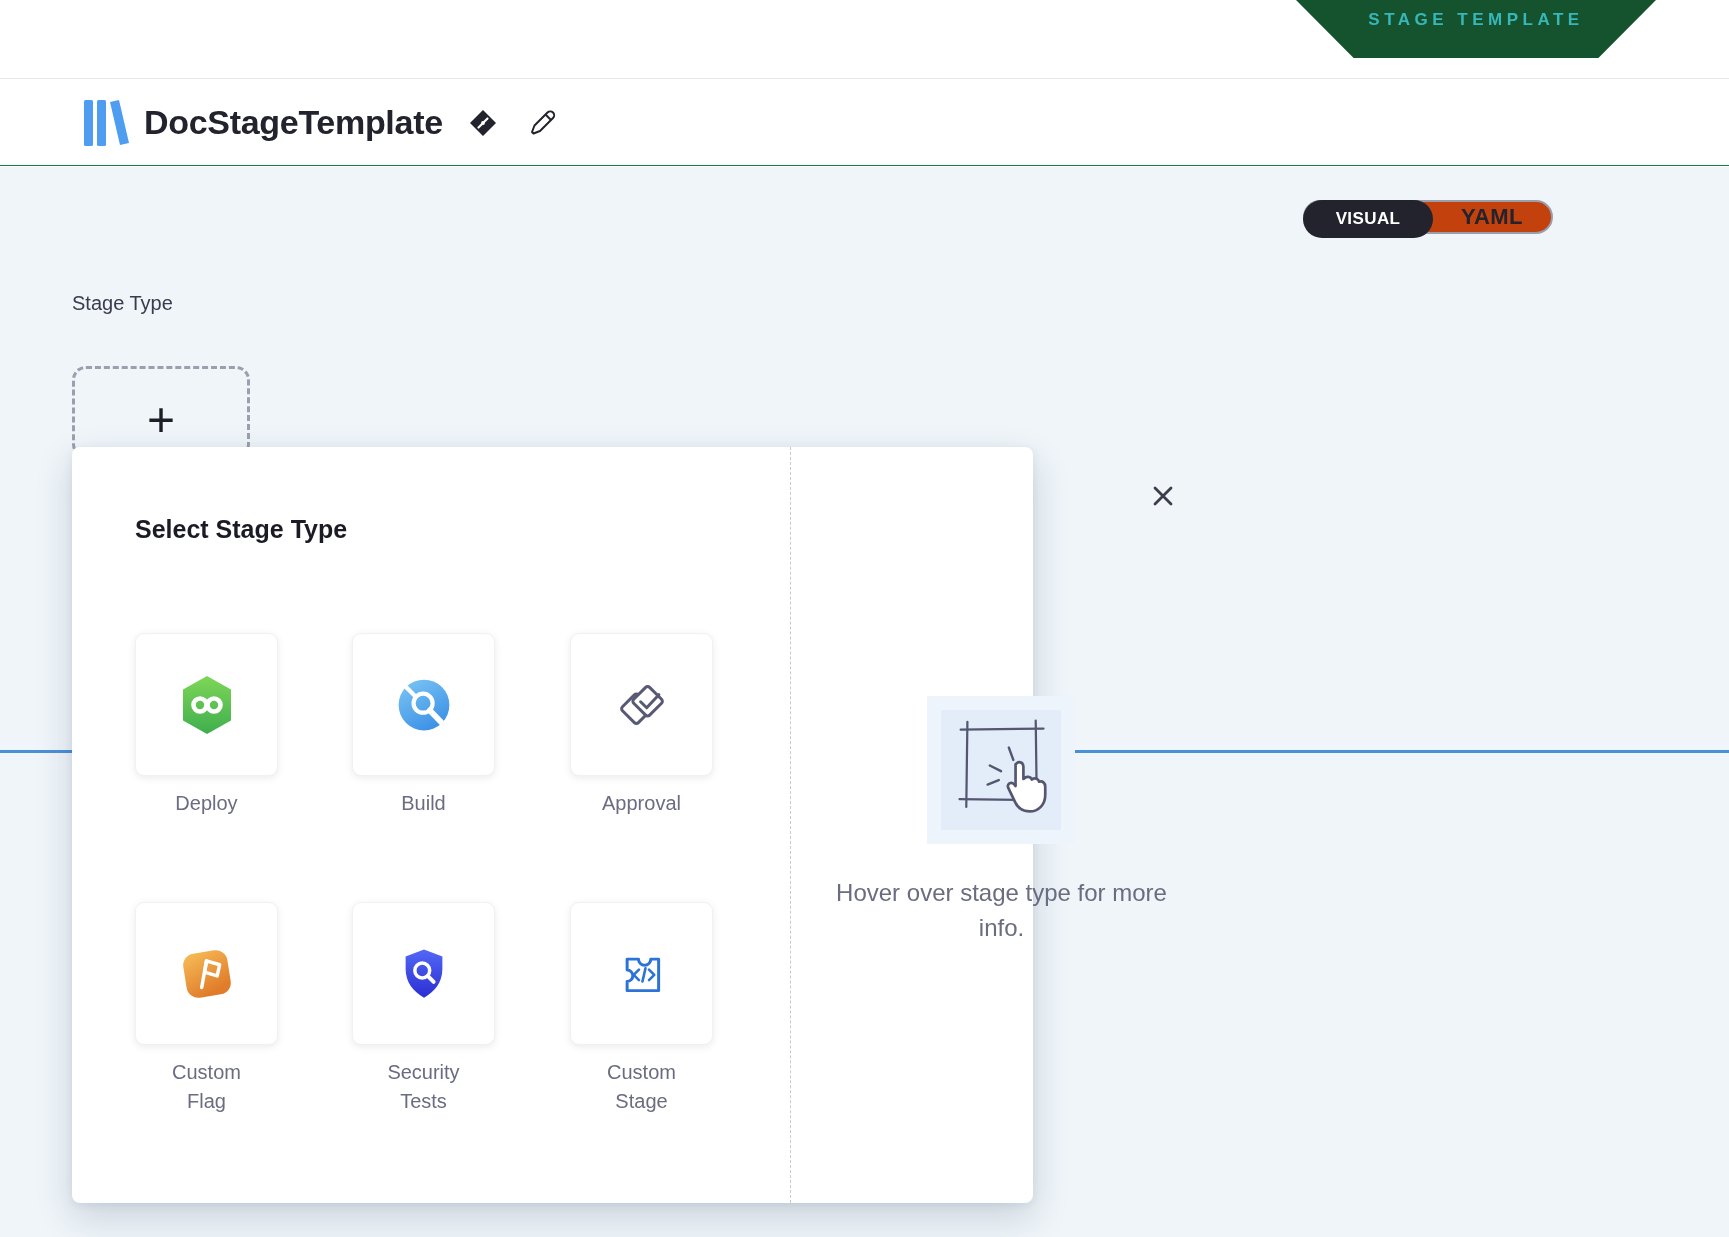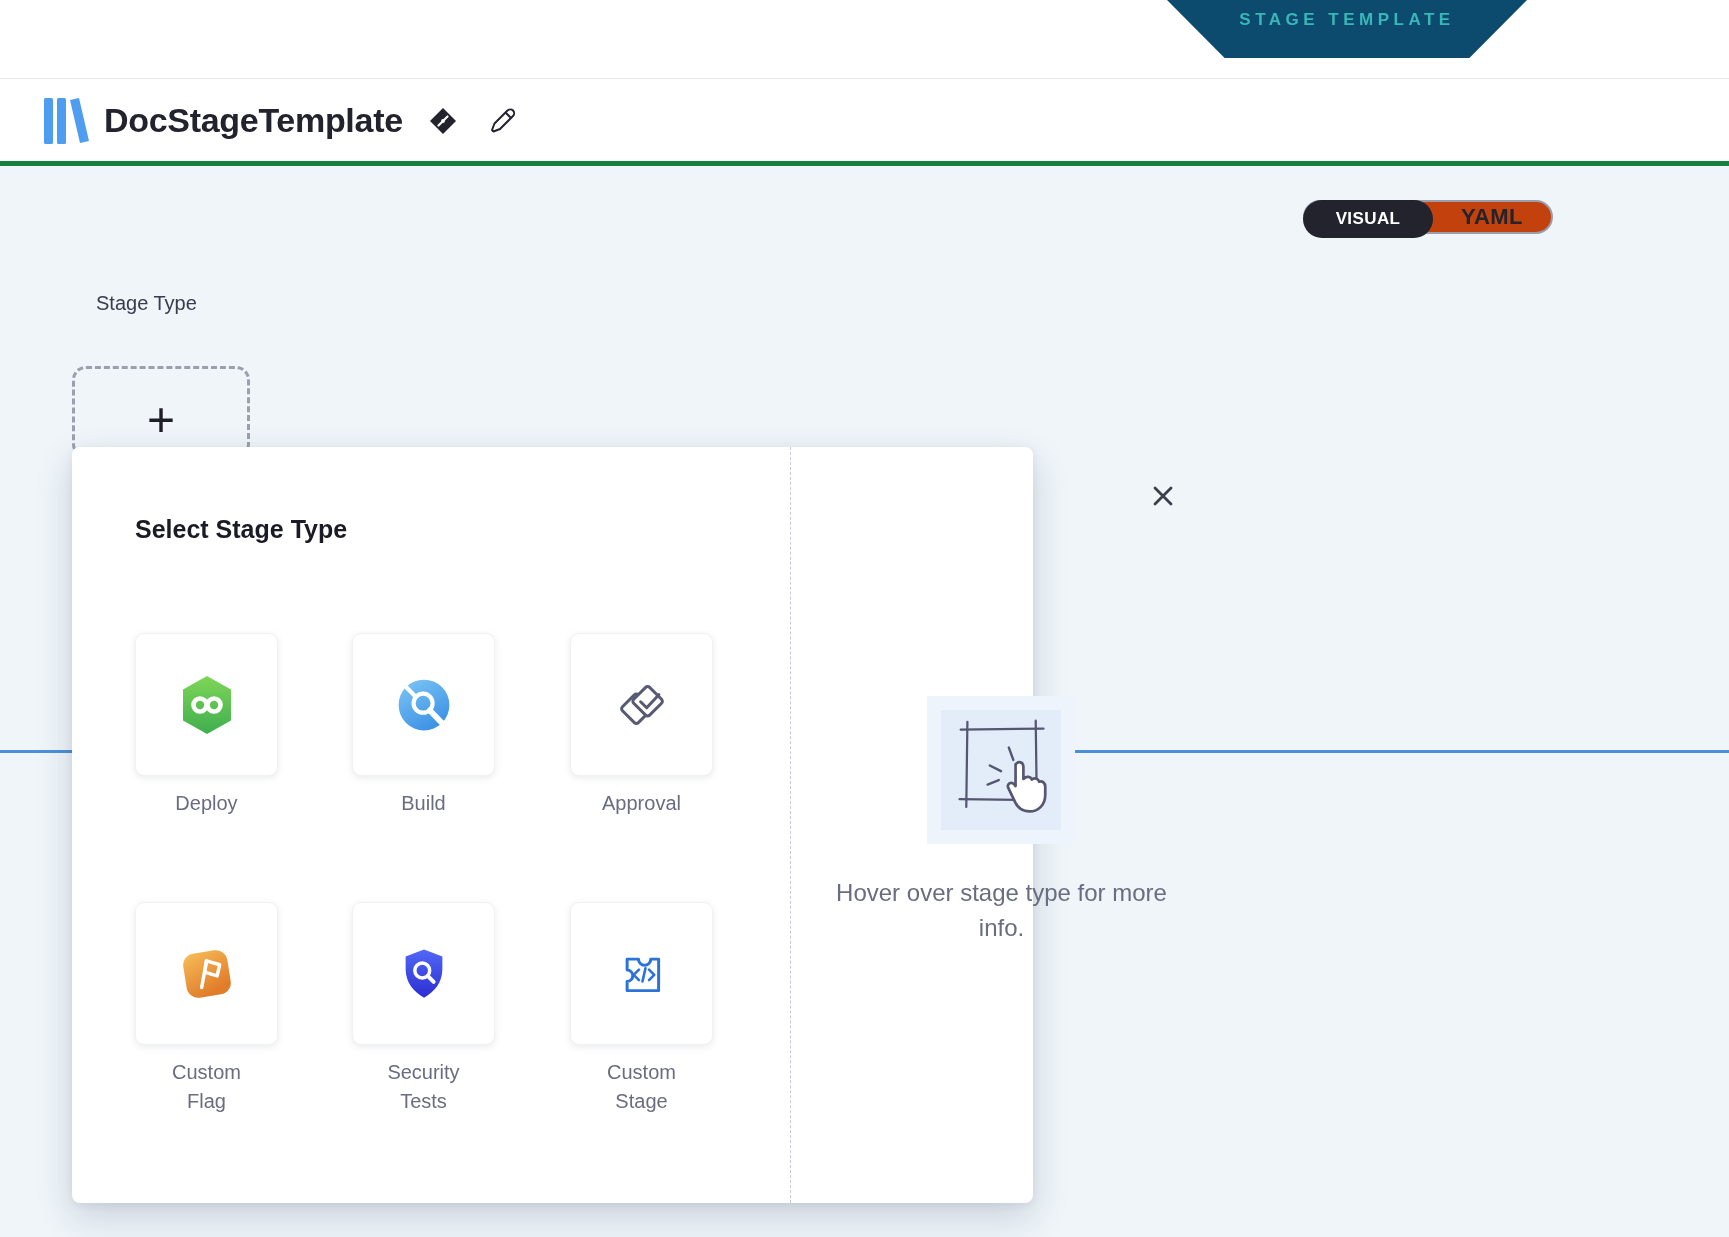--- a/index.html
+++ b/index.html
@@ -8,45 +8,45 @@
   #app { position:relative; width:1729px; height:1237px; }
 
   
   .row1 { position:absolute; left:0; top:0; width:100%; height:79px; background:#fff;
           border-bottom:1px solid #e7e8ee; z-index:3; }
   .breadcrumb { position:absolute; left:44px; top:0; height:79px; display:flex; align-items:center; gap:10px; }
   .crumb-link { color:#2e7de0; font-size:20px; cursor:pointer; }
   .crumb-chevron { display:flex; align-items:center; }
 
   
-  .ribbon { position:absolute; left:1167px; top:0; width:360px; height:58px; background:#0c4a6e;
+  .ribbon { position:absolute; left:1296px; top:0; width:360px; height:58px; background:#14532d;
             clip-path:polygon(0 0, 100% 0, 84% 100%, 16% 100%);
             display:flex; align-items:flex-start; justify-content:center;text-align:right; }
   .ribbon-text { margin-top:10px; color:#38b7ba; font-size:17px; font-weight:700; letter-spacing:4.5px; }
 
   
   .row2 { position:absolute; left:0; top:80px; width:100%; height:86px; background:#fff;
-          border-bottom:5px solid #15803d; z-index:3; display:flex; align-items:center; }
+          border-bottom:1px solid #15803d; z-index:3; display:flex; align-items:center;padding-left:40px; }
   .lib-icon { margin-left:44px; display:flex; }
   .page-title { margin-left:14px; font-size:34px; font-weight:700; color:#23232e; letter-spacing:-0.3px; }
   .tag-icon { margin-left:24px; display:flex; }
   .edit-btn { margin-left:26px; display:flex; cursor:pointer; background:none; border:none; }
 
   .toggle { position:absolute; left:1303px; top:120px; width:250px; height:34px; background:#c2410c;
             border:2px solid #9b9cac; border-radius:18px; }
   .toggle-visual { position:absolute; left:-2px; top:-2px; width:130px; height:38px; background:#23232e;
                    border-radius:19px; color:#fff; font-size:17px; font-weight:700; letter-spacing:.4px;
                    display:flex; align-items:center; justify-content:center; cursor:pointer; }
   .toggle-yaml { position:absolute; right:0; top:0; width:118px; height:30px; color:#23232e; font-size:22px;
                  font-weight:700; letter-spacing:.4px; display:flex; align-items:center; justify-content:center; cursor:pointer; }
 
   
   .canvas { position:absolute; left:0; top:167px; width:100%; height:1070px; background:#eff5f9; }
   .pipeline-line { position:absolute; left:0; top:583px; width:100%; height:3px; background:#4a90d9; z-index:1; }
-  .stage-type-label { position:absolute; left:72px; top:292px; font-size:20px; font-weight:500; color:#3a3b4d;margin-left:24px; }
+  .stage-type-label { position:absolute; left:72px; top:292px; font-size:20px; font-weight:500; color:#3a3b4d; }
   .add-stage-btn { position:absolute; left:72px; top:366px; width:178px; height:92px;
                    border:3px dashed #9aa0ad; border-radius:14px; background:transparent;
                    text-align:center; padding-top:16px; cursor:pointer; z-index:2; }
   .add-stage-btn .plus { font-size:48px; line-height:1; font-weight:400; color:#1e1e28; }
 
   
   .modal { position:absolute; left:72px; top:447px; width:961px; height:756px; background:#fff;
            border-radius:8px; z-index:5;
            box-shadow:0 14px 36px rgba(34,50,84,.18), 0 2px 8px rgba(34,50,84,.08); }
   .modal-title { position:absolute; left:63px; top:68px; font-size:25px; font-weight:700; color:#1b1b26; }

